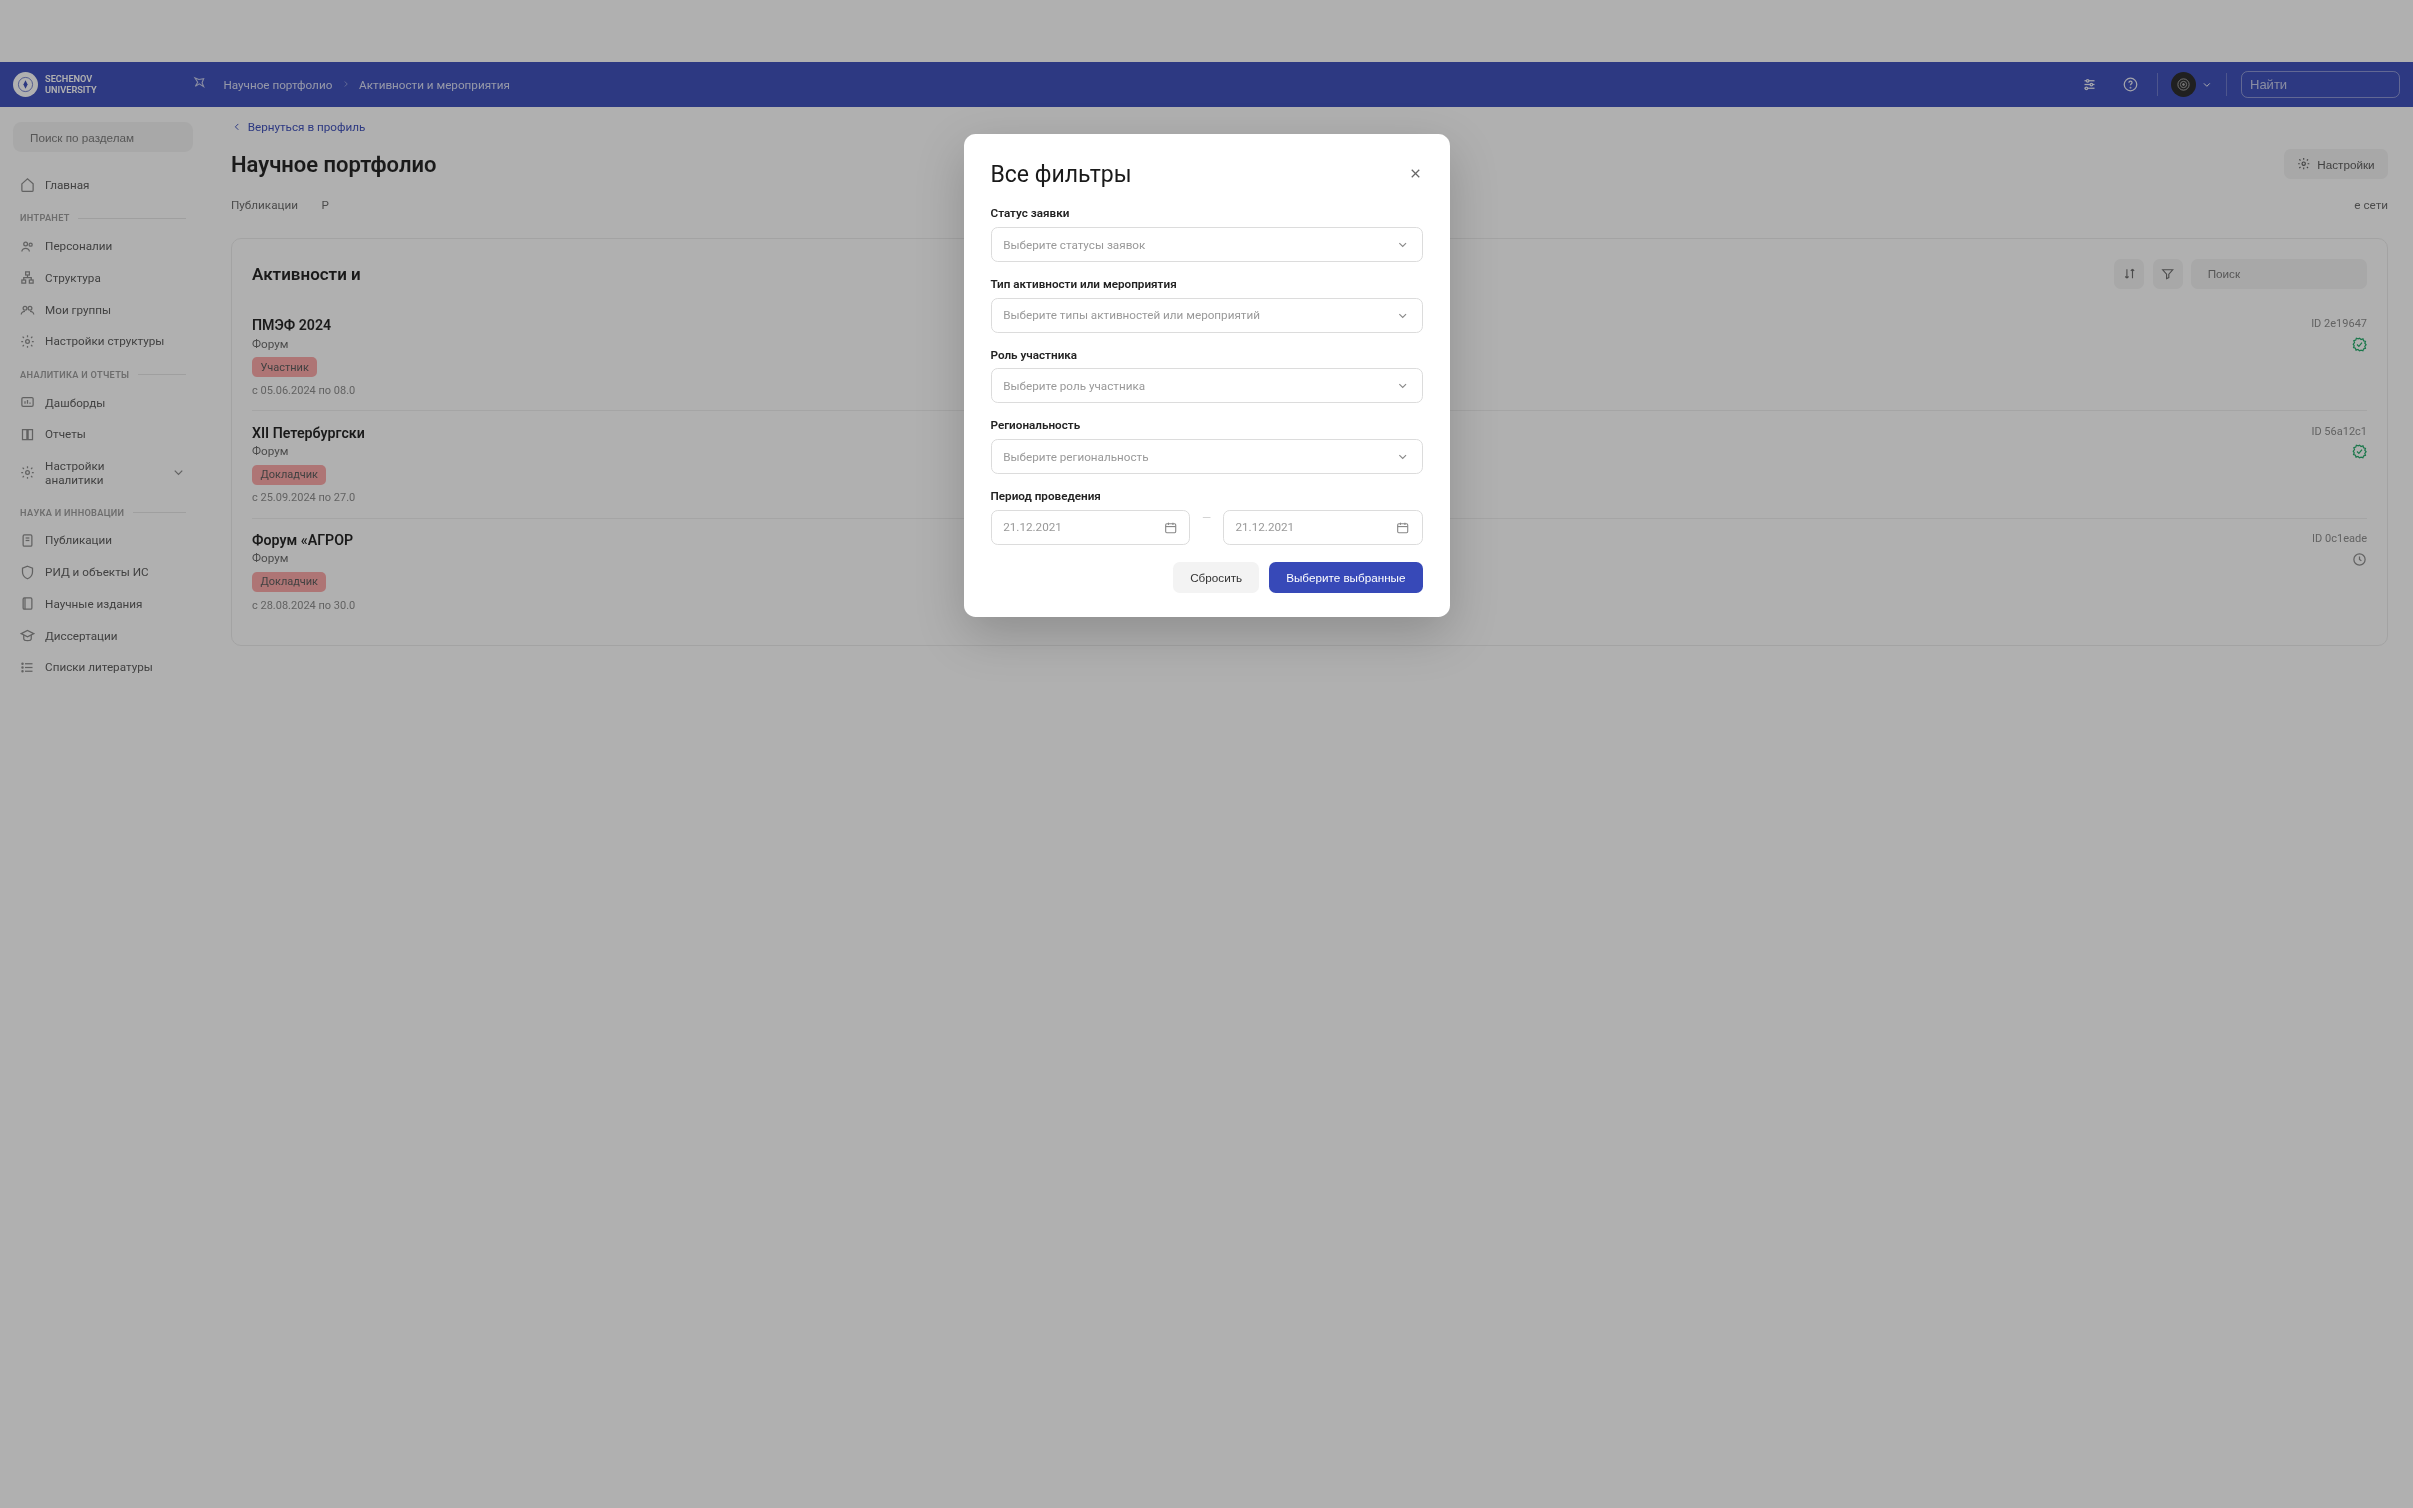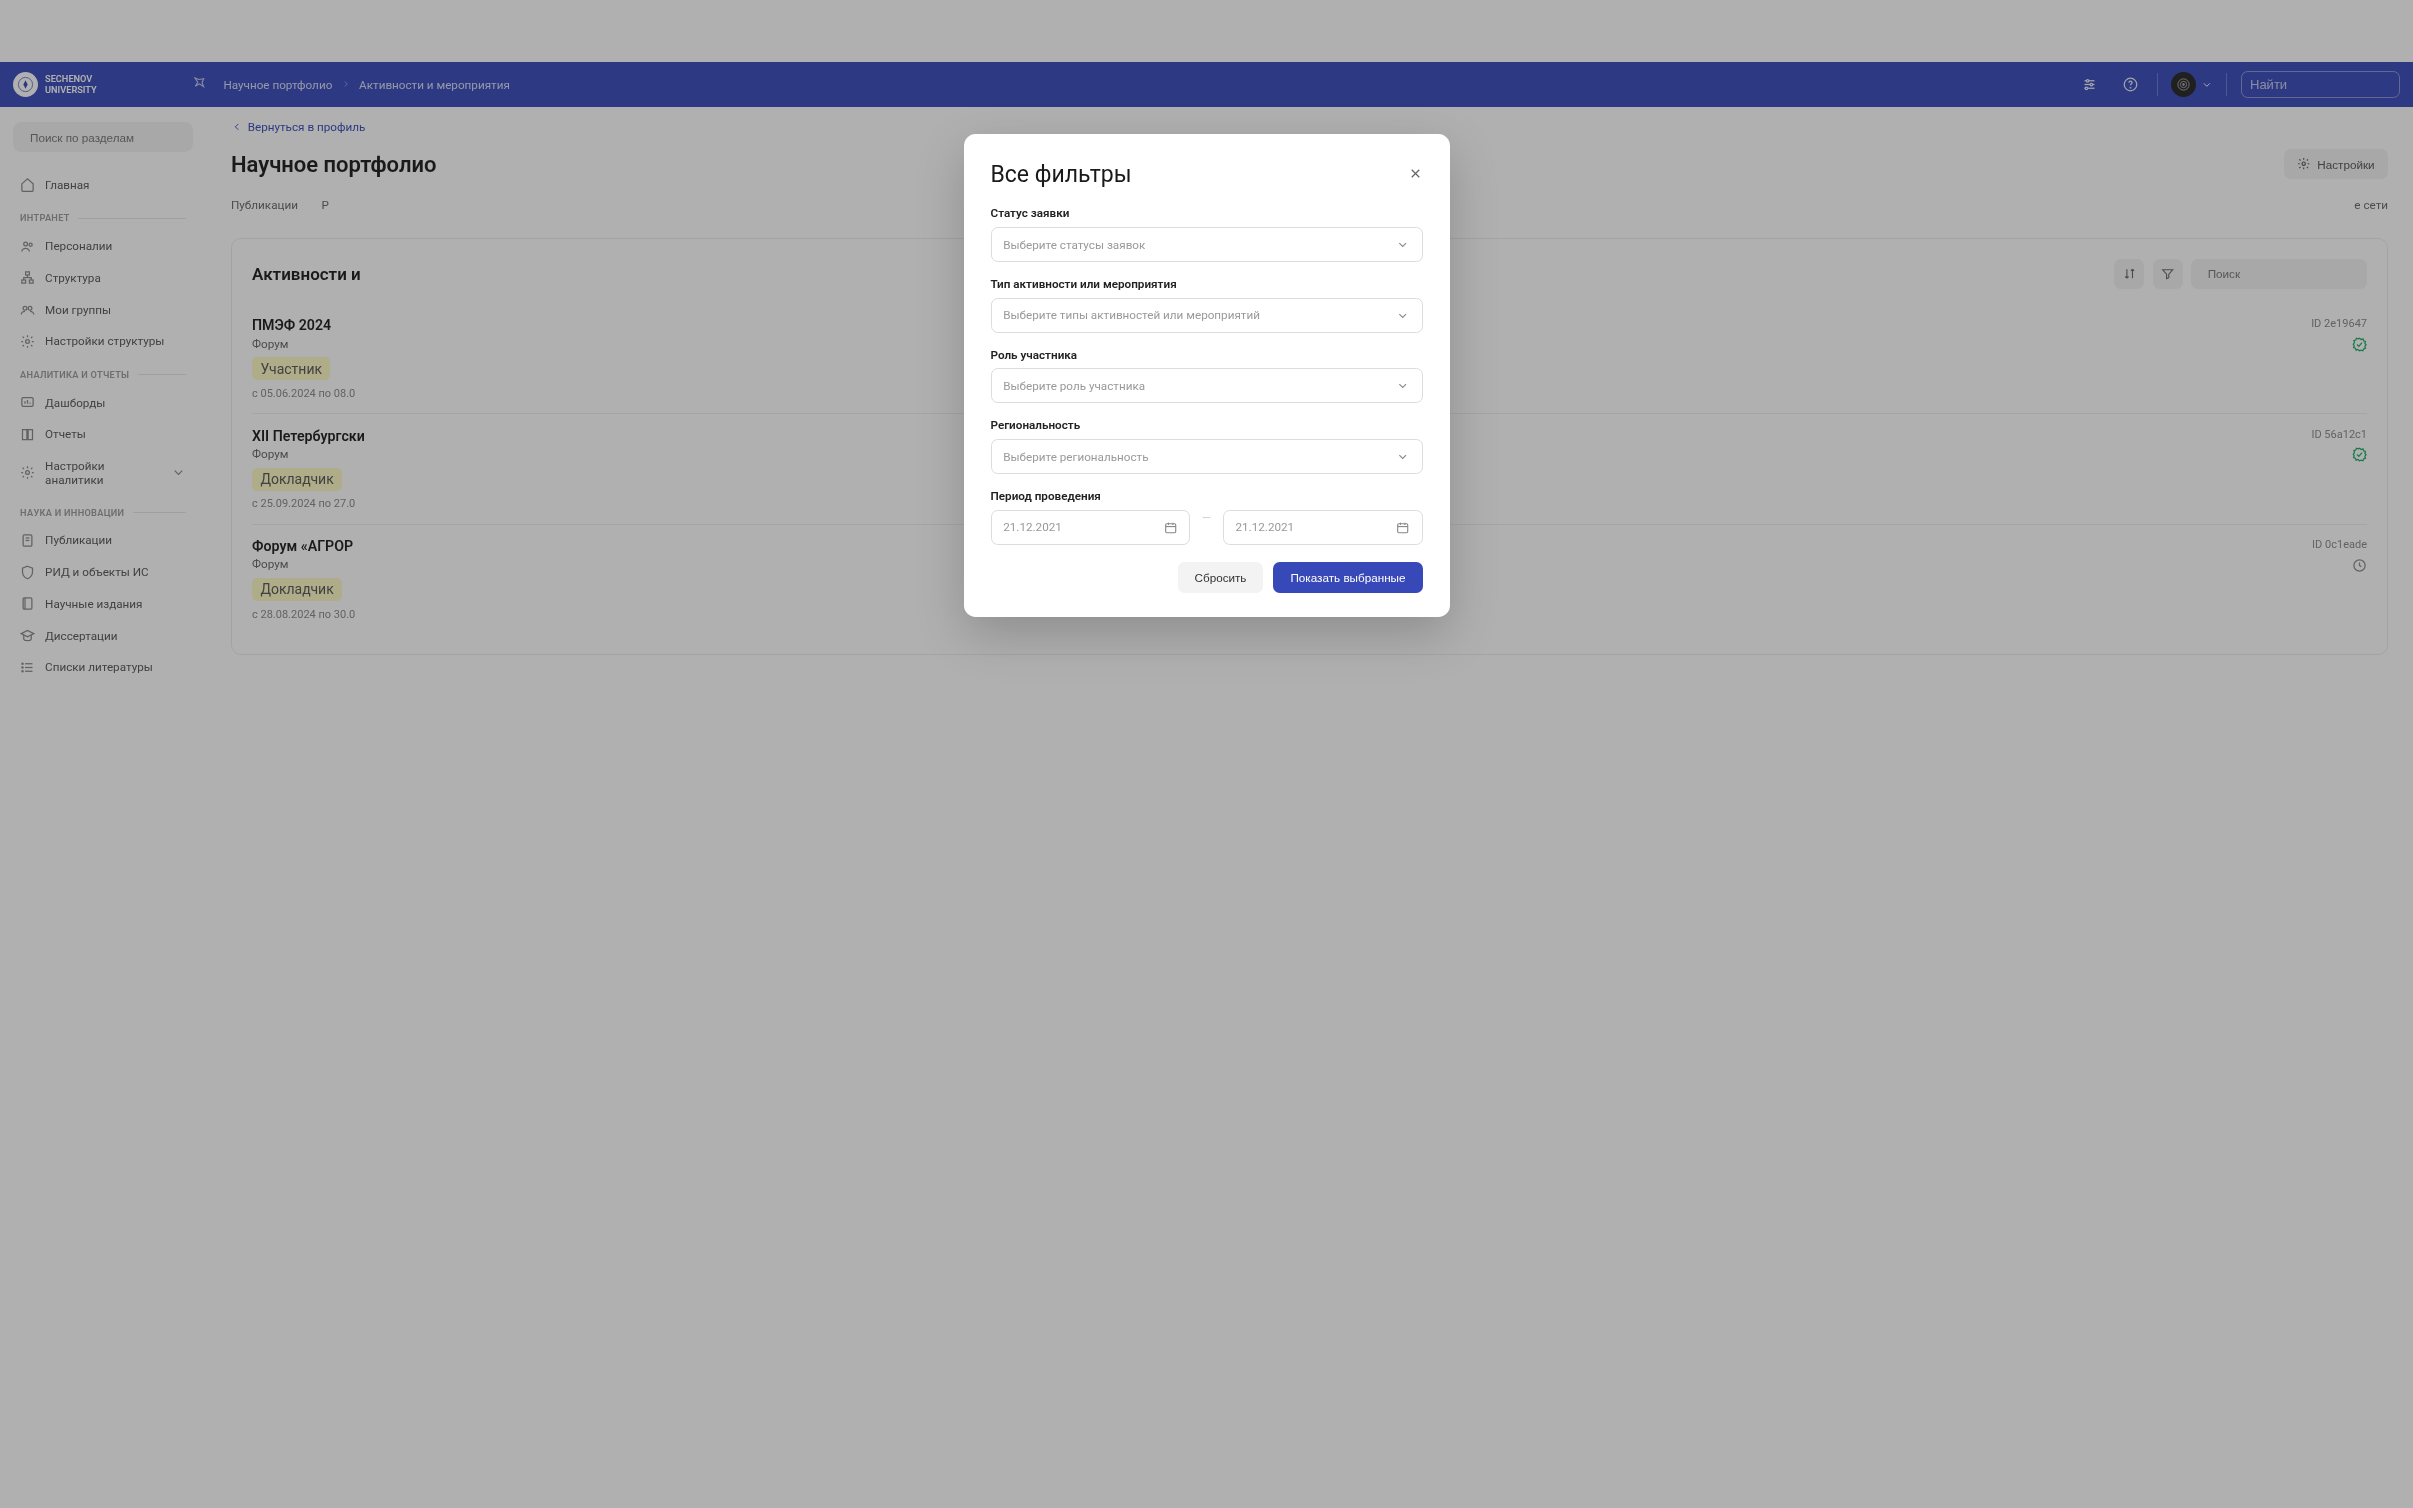--- a/index.html
+++ b/index.html
@@ -58,21 +58,21 @@
 .card-tools { margin-left:auto; display:flex; align-items:center; gap:8.4px; }
 .tool-btn { width:30px; height:30px; background:#f3f3f3; border-radius:6.7px; display:flex; align-items:center; justify-content:center; cursor:pointer; color:#666; }
 .card-search { background:#f3f3f3; border-radius:6.7px; height:30px; width:176px; display:flex; align-items:center; padding:0 10px; gap:6.7px; color:#999; }
 .card-search input { background:transparent; border:none; outline:none; flex:1; font-size:11.7px; }
 
 .event { padding:13.4px 0; border-bottom:0.8px solid #eee; display:flex; }
 .event:last-child { border-bottom:none; }
 .event-main { flex:1; }
 .event-title { font-size:14.2px; font-weight:600; margin-bottom:3.4px; }
 .event-type { color:#666; font-size:11.7px; margin-bottom:6.7px; }
-.event-badge { display:inline-block; background:#fef9c3; color:#555; padding:3.4px 8.4px; border-radius:5px; font-size:14px; margin-bottom:6.7px; }
+.event-badge { display:inline-block; background:#fca5a5; color:#555; padding:3.4px 8.4px; border-radius:5px; font-size:11px; margin-bottom:6.7px; }
 .event-date { color:#888; font-size:11px; }
 .event-right { text-align:right; display:flex; flex-direction:column; align-items:flex-end; gap:6.7px; }
 .event-id { color:#888; font-size:11px; }
 .status-icon { color:#22c55e; }
 .status-icon.pending { color:#999; }
 
 
 .overlay { position:fixed; inset:0; background:rgba(30,30,30,0.35); display:flex; align-items:flex-start; justify-content:center; padding-top:134px; }
 .modal { background:#fff; border-radius:11.7px; width:486px; padding:27px 27px 23.5px; box-shadow:0 17px 50px rgba(0,0,0,0.2); }
 .modal-header { display:flex; align-items:center; margin-bottom:18.4px; }
@@ -452,17 +452,17 @@
               <line x1="3" y1="10" x2="21" y2="10"></line>
               <line x1="8" y1="3" x2="8" y2="7"></line>
               <line x1="16" y1="3" x2="16" y2="7"></line>
             </svg>
         </div>
       </div>
     </div>
 
     <div class="modal-actions">
       <button class="btn btn-secondary">Сбросить</button>
-      <button class="btn btn-primary">Показать выбранные</button>
+      <button class="btn btn-primary">Выберите выбранные</button>
     </div>
   </div>
 </div>
 
 
 </body></html>

